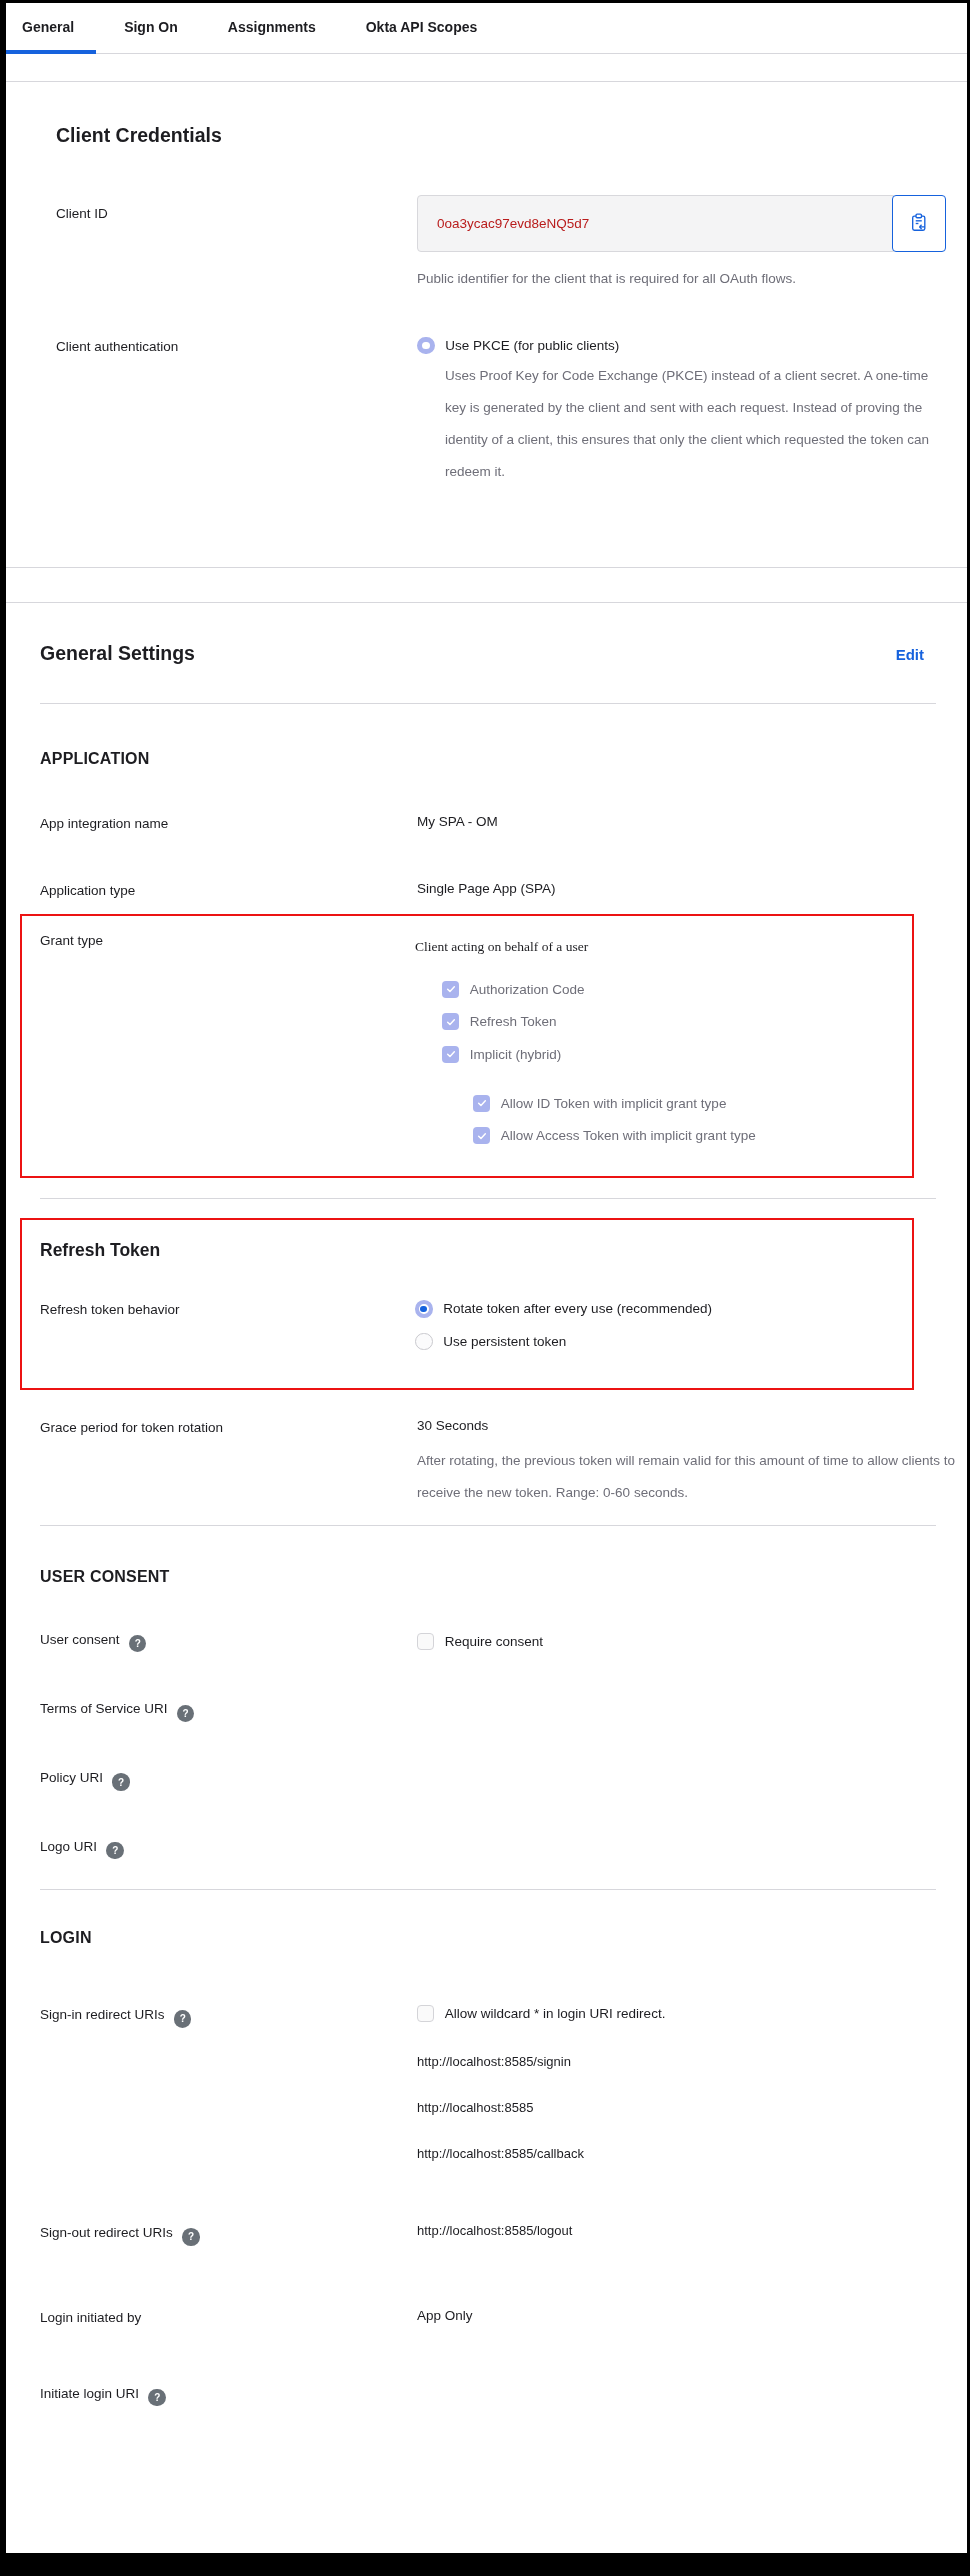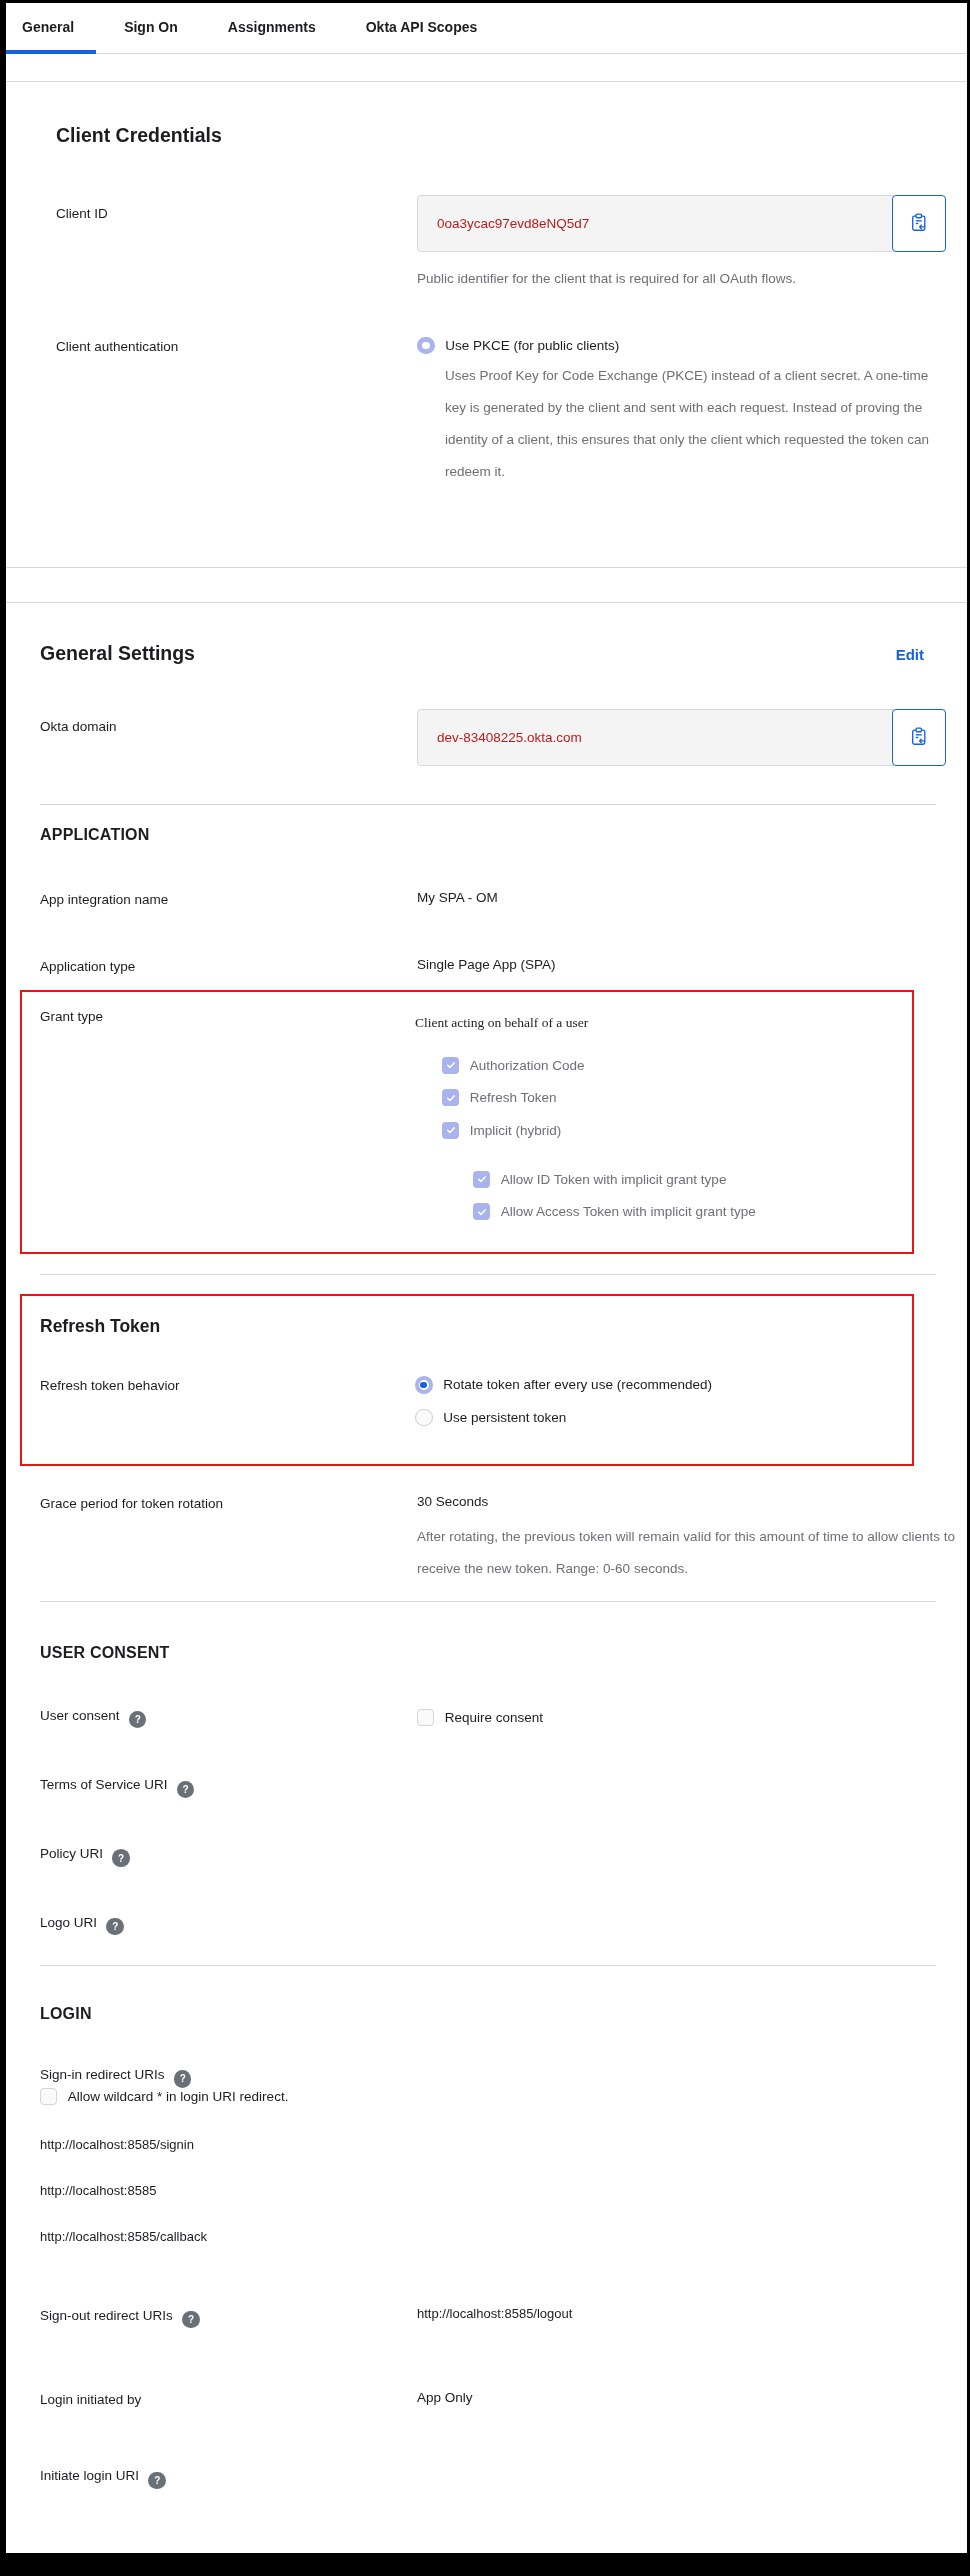--- a/index.html
+++ b/index.html
@@ -106,43 +106,24 @@
     </div>
   </div>
 </div>
 
 <div class="card2">
   <div class="card2-header">
     <h2 class="section-title">General Settings</h2>
     <span class="edit-link">Edit</span>
   </div>
 
-  <div class="row" style="margin-top:44px;">
-    <div class="label" style="padding-top:10.8px;">Okta domain</div>
-    <div class="value-col">
-      <div class="input-group">
-        <div class="text-input">dev-83408225.okta.com</div>
-        <div class="copy-btn">
-          <span>
-            <svg width="17.5" height="19" viewBox="0 0 26 28">
-              <rect x="4" y="4.5" width="18" height="21" rx="2.5" fill="none" stroke="#1662dd" stroke-width="2"></rect>
-              <rect x="9" y="1.5" width="8" height="5.5" rx="1.5" fill="#fff" stroke="#1662dd" stroke-width="2"></rect>
-              <line x1="8.5" y1="11.5" x2="17.5" y2="11.5" stroke="#1662dd" stroke-width="2"></line>
-              <line x1="8.5" y1="15.5" x2="12.5" y2="15.5" stroke="#1662dd" stroke-width="2"></line>
-              <path d="M22 20.5 h-8 m0 0 l3.2 -3.2 m-3.2 3.2 l3.2 3.2" stroke="#1662dd" stroke-width="2" fill="none"></path>
-            </svg>
-          </span>
-        </div>
-      </div>
-    </div>
-  </div>
 
   <div class="divider" style="margin-top:38px;"></div>
 
-  <h3 class="group-heading" style="margin-top:22px;">APPLICATION</h3>
+  <h3 class="group-heading" style="margin-top:47px;">APPLICATION</h3>
 
   <div class="row" style="margin-top:46px;">
     <div class="label">App integration name</div>
     <div class="value">My SPA - OM</div>
   </div>
 
   <div class="row" style="margin-top:50px;">
     <div class="label">Application type</div>
     <div class="value">Single Page App (SPA)</div>
   </div>
@@ -248,21 +229,21 @@
   </div>
 
   <div class="row" style="margin-top:46px;">
     <div class="label"><span>Logo URI</span><span class="help-icon">?</span></div>
   </div>
 
   <div class="divider" style="margin-top:30px;"></div>
 
   <h3 class="group-heading" style="margin-top:39px;">LOGIN</h3>
 
-  <div class="row" style="margin-top:42px;flex-direction:column;">
+  <div class="row" style="margin-top:58px;">
     <div class="label"><span>Sign-in redirect URIs</span><span class="help-icon">?</span></div>
     <div>
       <div class="option-row">
         <span class="cb cb--off"></span>
         <span>Allow wildcard * in login URI redirect.</span>
       </div>
       <div class="uri-line" style="margin-top:32px;">http://localhost:8585/signin</div>
       <div class="uri-line" style="margin-top:31px;">http://localhost:8585</div>
       <div class="uri-line" style="margin-top:31px;">http://localhost:8585/callback</div>
     </div>

